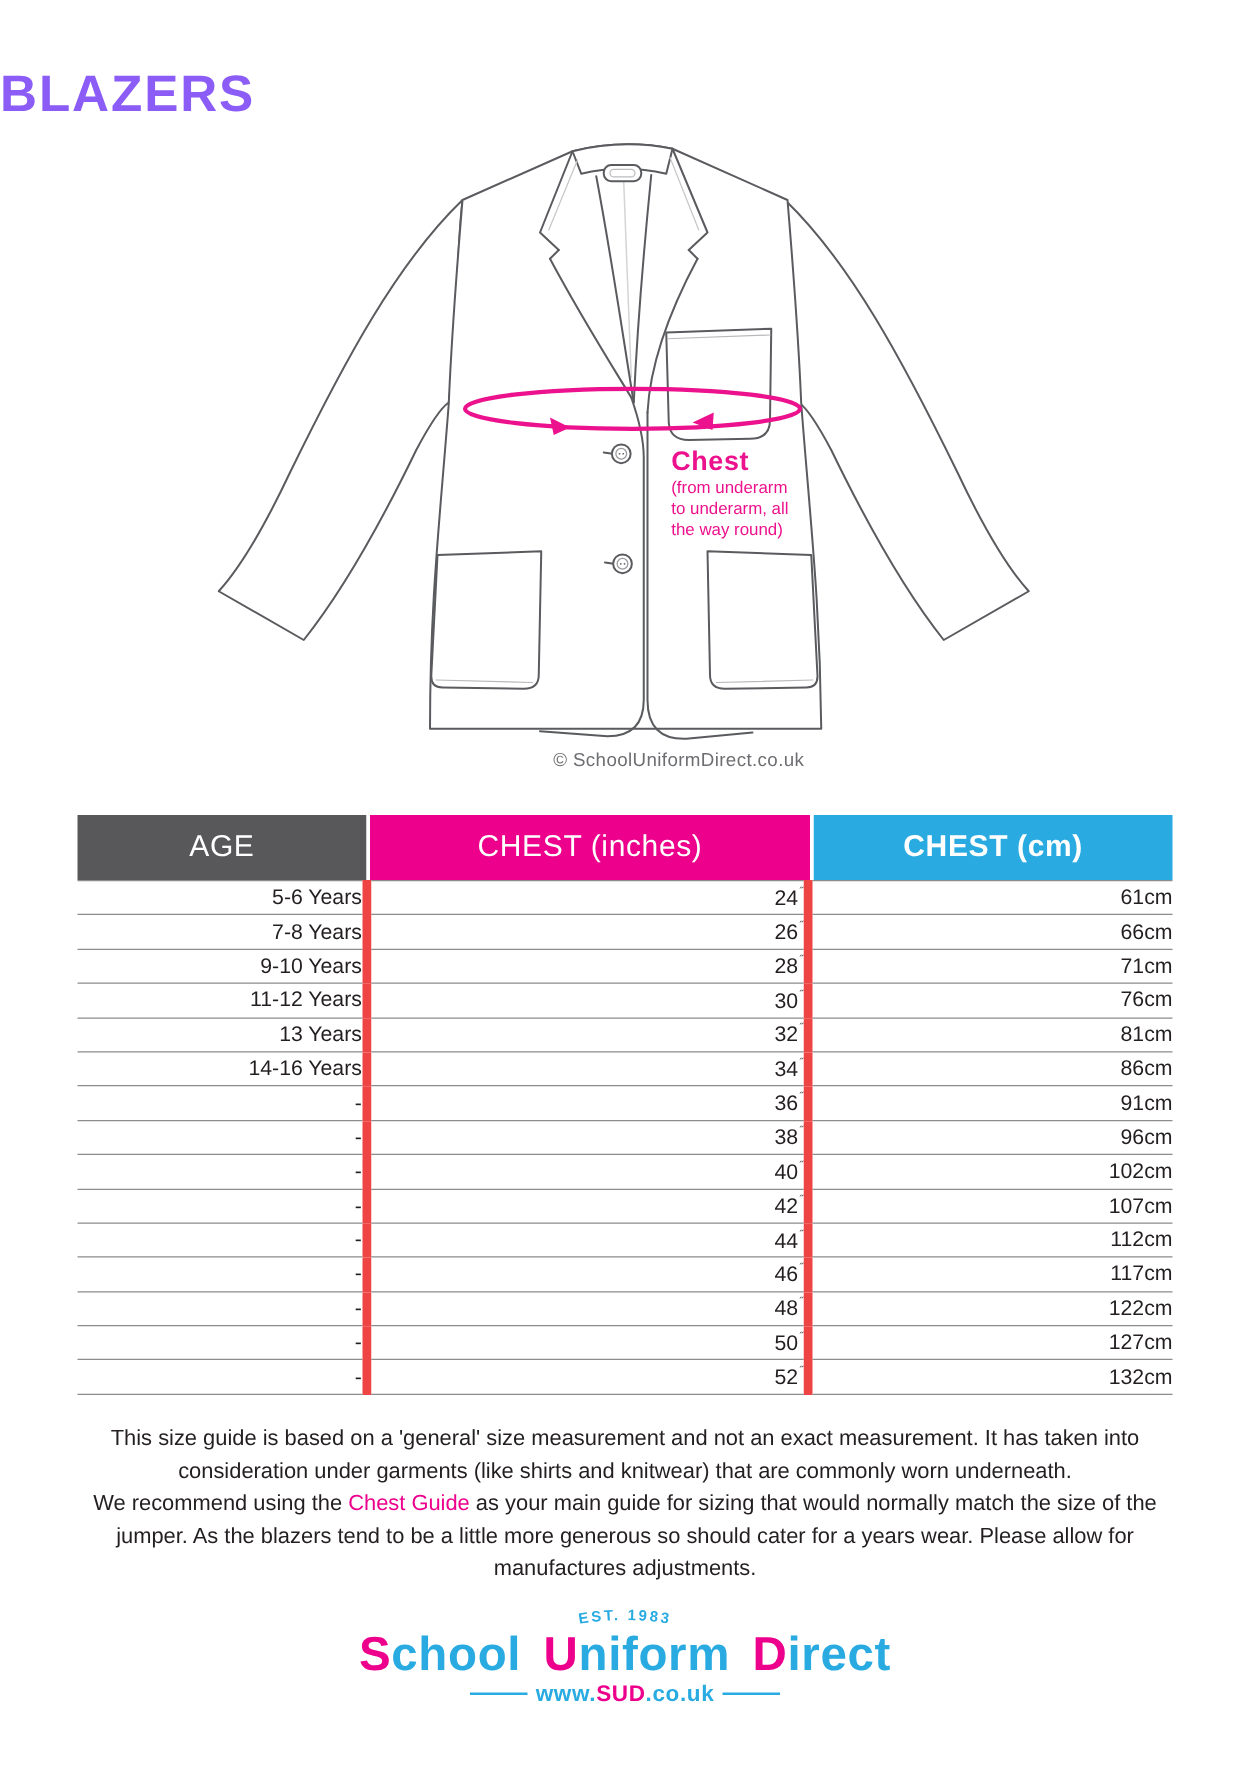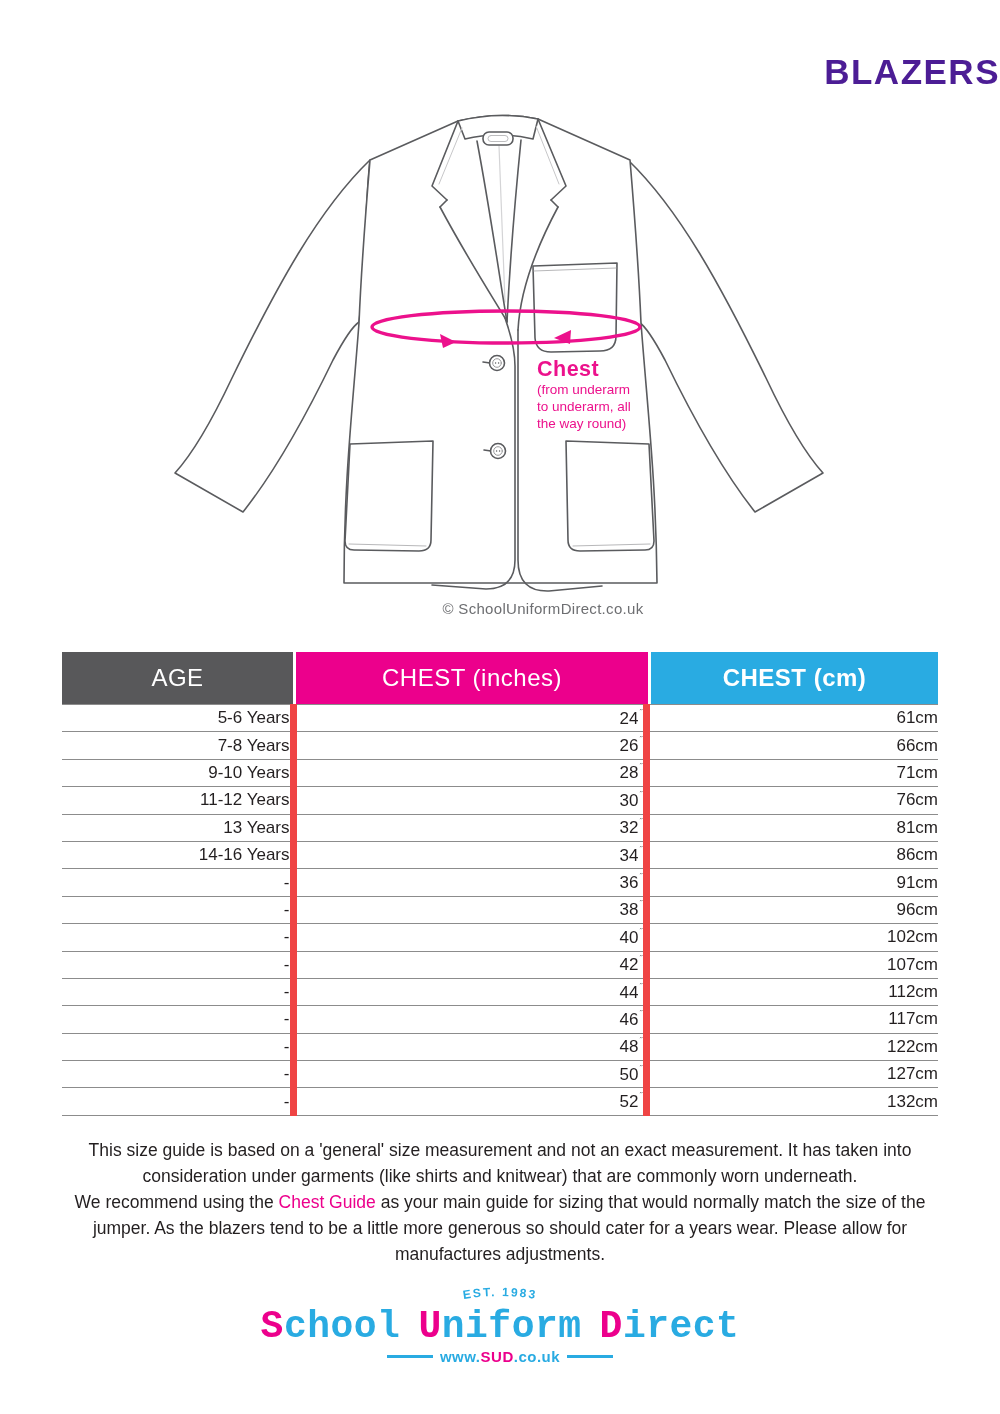--- a/index.html
+++ b/index.html
@@ -1,20 +1,20 @@
 <!DOCTYPE html>
 <html><head>
 <meta charset="utf-8">
 <style>
   html,body{margin:0;padding:0;background:#ffffff;}
   body{font-family:"Liberation Sans", sans-serif; color:#231f20;}
   .page{position:relative;width:1000px;height:1414px;background:#fff;overflow:hidden;margin:0 auto;}
 
-  .page-title{position:absolute;top:52px;left:0;width:100%;text-align:right;
-    font-size:35px;font-weight:700;letter-spacing:1.5px;color:#4c1d95;}
+  .page-title{position:absolute;top:52px;left:0;width:100%;text-align:left;
+    font-size:41px;font-weight:700;letter-spacing:1.5px;color:#8b5cf6;}
 
   .blazer-svg{position:absolute;left:0;top:0;}
 
   .diagram-caption{position:absolute;top:600px;left:0;width:100%;text-align:center;
     font-size:15px;color:#6d6e71;letter-spacing:.3px;padding-left:43px;}
 
   
   .size-table{position:absolute;left:62px;top:652px;width:876px;}
   .st-head{display:flex;gap:3px;}
   .st-head .hcell{height:52px;display:flex;align-items:center;justify-content:center;
@@ -31,25 +31,25 @@
 
   
   .footer-note{position:absolute;top:1137px;left:47px;width:906px;text-align:center;
     font-size:17.5px;line-height:26px;color:#231f20;}
   .chest-guide-link{color:#ec008c;}
 
   
   .logo{position:absolute;top:1281px;left:0;width:100%;text-align:center;line-height:1;}
   .logo .est-arc{display:block;margin:0 auto;}
   .logo-main{font-size:38px;font-weight:700;color:#29abe2;letter-spacing:.5px;margin-top:-2px;}
-  .logo-main .word{margin:16px 9px;font-family:Liberation Mono, monospace;}
+  .logo-main .word{margin:16px 9px;}
   .logo-main .cap{color:#ec008c;}
   .logo-url{display:flex;align-items:center;justify-content:center;margin-top:3px;}
   .logo-url .dash{width:46px;height:2.5px;background:#29abe2;margin:0 7px;}
-  .logo-url .url-text{font-size:15px;font-weight:700;color:#29abe2;letter-spacing:.5px;}
+  .logo-url .url-text{font-size:18px;font-weight:700;color:#29abe2;letter-spacing:.5px;}
   .logo-url .url-mid{color:#ec008c;}
 </style>
 </head>
 <body>
 
 <div class="page">
 
   <div class="page-title">BLAZERS</div>
 
   <svg class="blazer-svg" width="1000" height="650" viewBox="0 0 1000 650">

